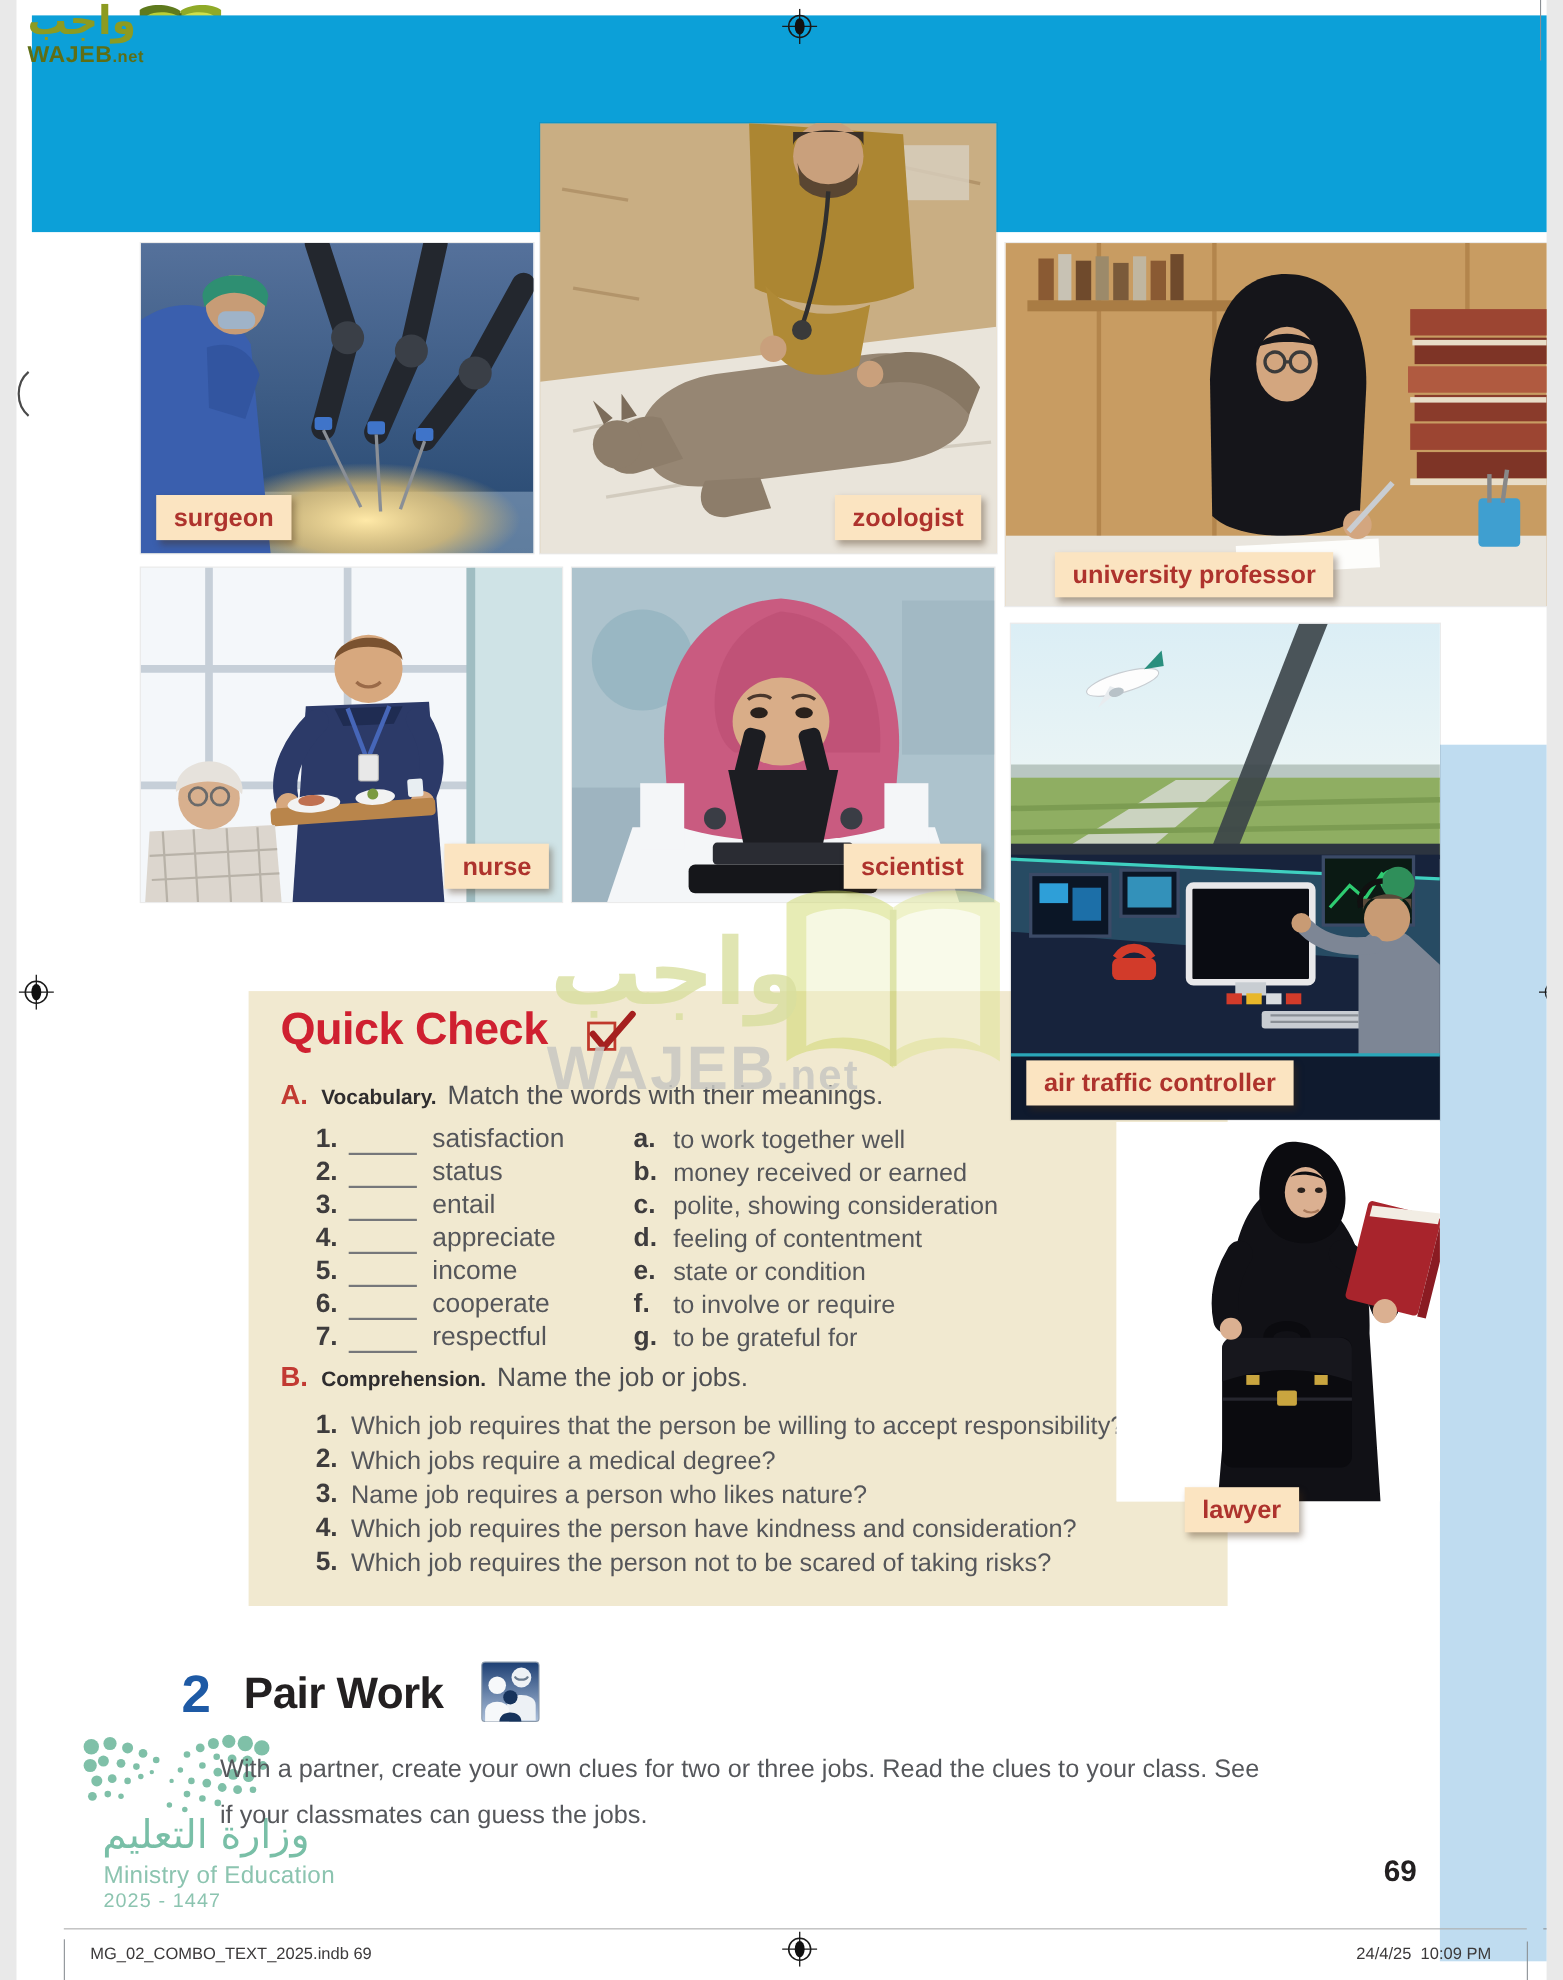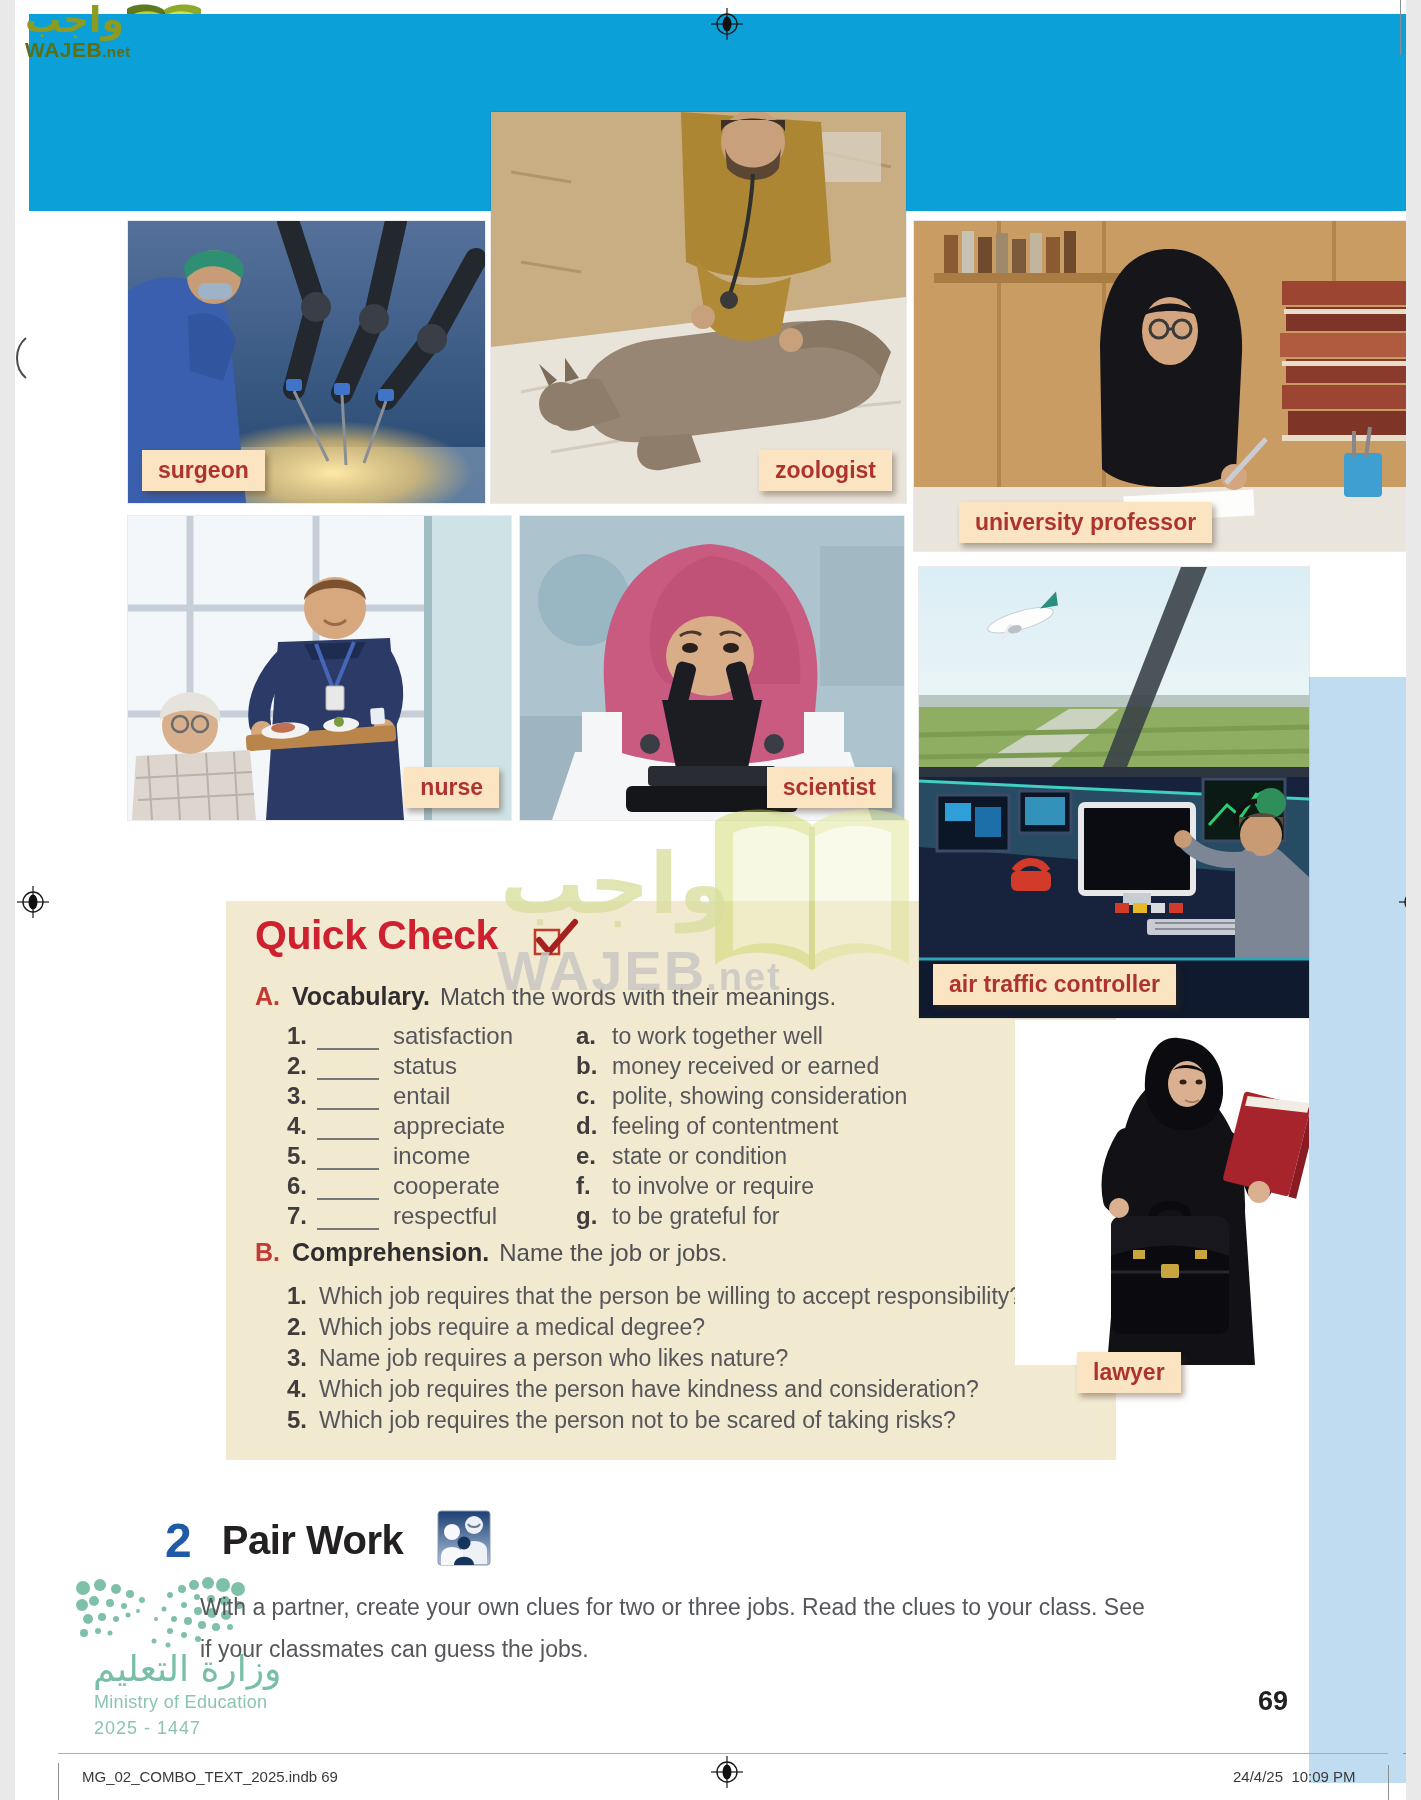--- a/index.html
+++ b/index.html
@@ -25,40 +25,40 @@
          color:#D9Df9F;opacity:.8;line-height:1;}
   .wm-lat{left:482px;top:938px;font-weight:bold;font-size:56px;color:#C8C8C3;opacity:.85;letter-spacing:2px;}
   .wm-lat .tld{font-size:38px;}
   
   .qcbox{position:absolute;left:211px;top:901px;width:890px;height:559px;background:#F1E9D0;z-index:2;}
   .qc-title{position:absolute;left:240px;top:912px;font-size:41px;font-weight:bold;color:#CF2030;
             letter-spacing:-.5px;z-index:3;}
   .qc-check{position:absolute;left:518px;top:918px;z-index:3;}
   .sect-head{position:absolute;left:240px;font-size:24px;z-index:3;white-space:nowrap;}
   .sect-head .letter{color:#C23A32;font-weight:bold;font-size:25px;}
-  .sect-head .lab{color:#2F2D2E;font-weight:bold;font-size:25px;margin-left:12px;}
+  .sect-head .lab{color:#2F2D2E;font-weight:bold;font-size:19px;margin-left:12px;}
   .sect-head .ins{color:#4E4F52;margin-left:10px;}
   .trow,.qrow{position:absolute;left:262px;display:flex;align-items:flex-end;z-index:3;white-space:nowrap;}
   .trow .num,.qrow .num{display:inline-block;width:30px;text-align:right;font-weight:bold;color:#3E3C3D;font-size:24px;}
   .blank{display:inline-block;width:62px;height:20px;border-bottom:2px solid #76777A;margin-left:10px;}
   .trow .word{margin-left:14px;font-size:24px;color:#55565A;}
   .drow{position:absolute;left:561px;display:flex;align-items:flex-end;z-index:3;white-space:nowrap;}
   .drow .letter{display:inline-block;width:28px;font-weight:bold;color:#3E3C3D;font-size:24px;}
   .drow .def{margin-left:8px;font-size:23px;color:#55565A;text-align:right;}
   .qrow .qtext{margin-left:12px;font-size:23px;color:#55565A;}
   
   .pairhead{position:absolute;left:150px;top:1510px;display:flex;align-items:center;z-index:3;}
   .pairhead .pnum{font-size:48px;font-weight:bold;color:#1E5AA5;}
   .pairhead .ptitle{font-size:40px;font-weight:bold;color:#232021;margin-left:30px;letter-spacing:-.5px;}
   .pairhead .picon{margin-left:34px;}
   .pbody{position:absolute;left:185px;font-size:23px;color:#55575B;z-index:3;white-space:nowrap;}
   
   .ministry{position:absolute;z-index:2;color:#7EC0A9;}
   .min-ar{left:78px;top:1648px;font-family:"DejaVu Sans",sans-serif;font-size:36px;color:#79BFA7;}
-  .min-en{left:79px;top:1692px;font-size:18px;color:#8CC4B0;letter-spacing:.3px;}
+  .min-en{left:79px;top:1692px;font-size:22px;color:#8CC4B0;letter-spacing:.3px;}
   .min-yr{left:79px;top:1718px;font-size:18px;color:#8CC4B0;letter-spacing:1px;}
   
   .pagenum{position:absolute;left:1243px;top:1686px;font-size:27px;font-weight:bold;color:#232021;z-index:3;}
   .hairline{position:absolute;left:43px;top:1753px;width:1330px;height:1px;background:#ADADAD;z-index:3;}
   .foot{position:absolute;top:1768px;font-size:15px;color:#3B393A;z-index:3;white-space:nowrap;}
   .trim{position:absolute;background:#8A8F94;z-index:8;}
   .reg{position:absolute;z-index:8;}
 </style>
 </head>
 <body>

